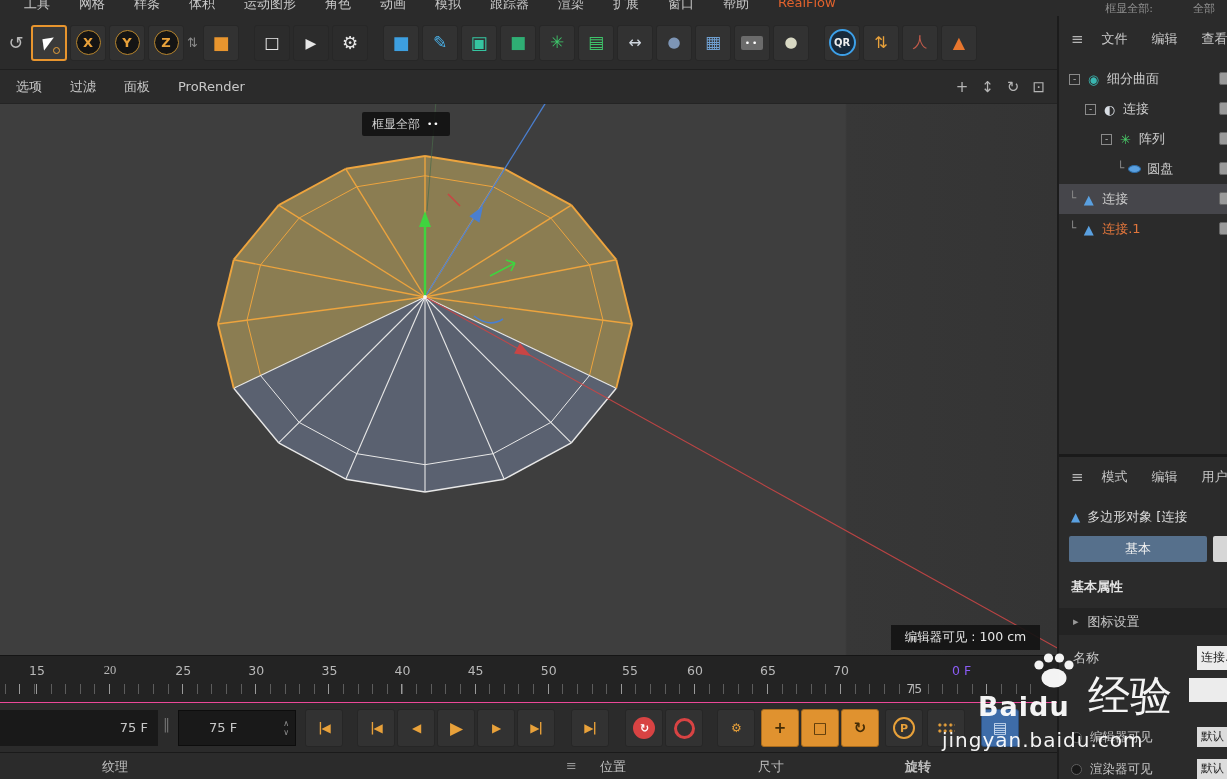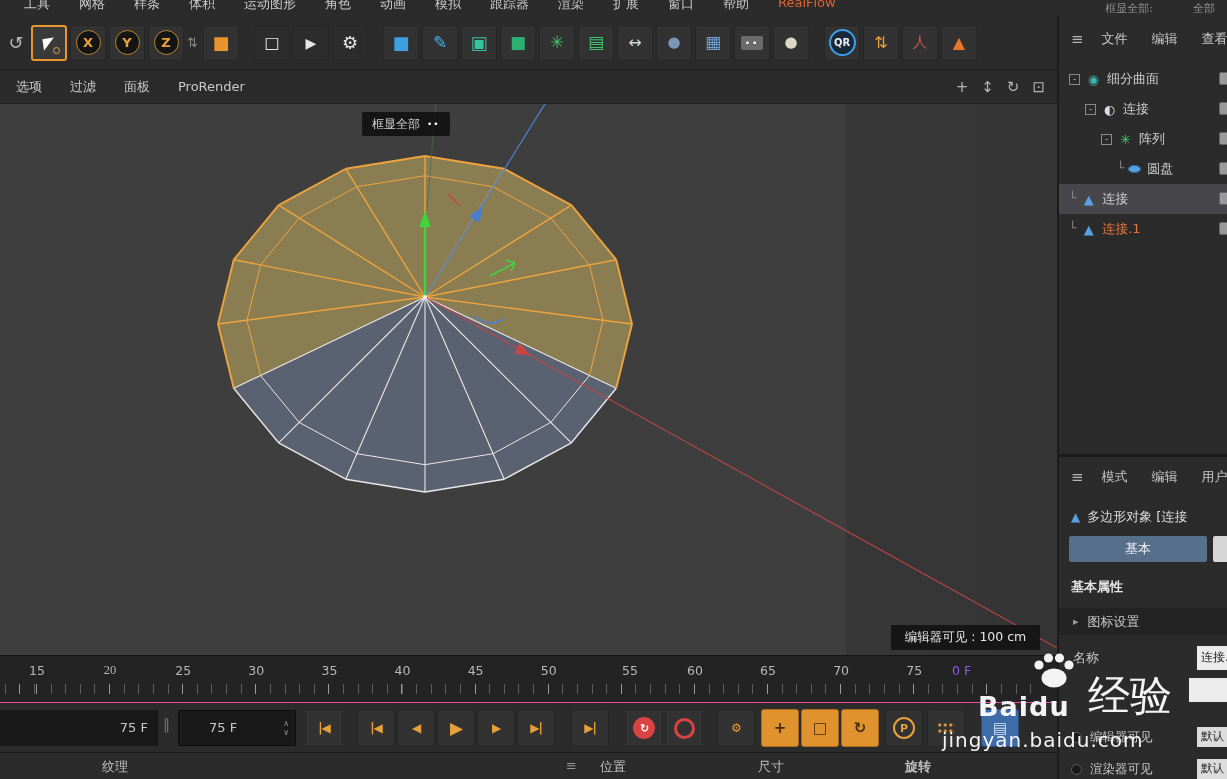--- a/index.html
+++ b/index.html
@@ -327,21 +327,21 @@
       <span class="tl-label" style="left: 183.2px;">25</span>
       <span class="tl-label" style="left: 256.3px;">30</span>
       <span class="tl-label" style="left: 329.4px;">35</span>
       <span class="tl-label" style="left: 402.5px;">40</span>
       <span class="tl-label" style="left: 475.6px;">45</span>
       <span class="tl-label" style="left: 548.7px;">50</span>
       <span class="tl-label" style="left: 630px;">55</span>
       <span class="tl-label" style="left: 694.9px;">60</span>
       <span class="tl-label" style="left: 768px;">65</span>
       <span class="tl-label" style="left: 841.1px;">70</span>
-      <span class="tl-label" style="left: 914.2px;">75</span>
+      <span class="tl-label" style="left: 914.2px; margin-top: 18px;">75</span>
     </div>
 
   <div id="transport">
     <div id="frame-field">75 F</div>
     <div id="frame-grip">‖</div>
     <div id="frame-spinner">
       <span>75 F</span>
       <span class="spin-arrows">
           <span>∧</span>
           <span>∨</span>

